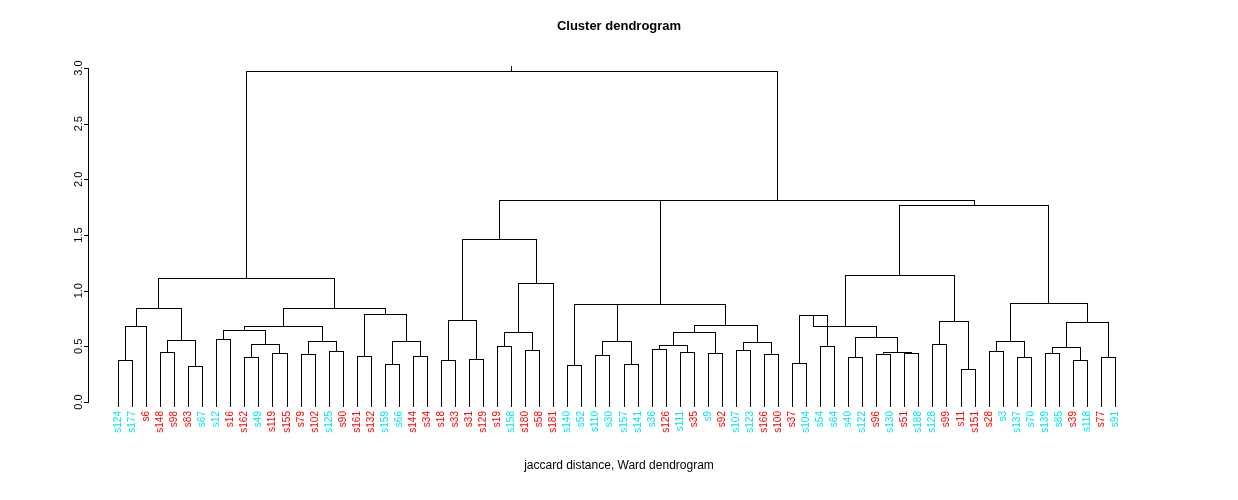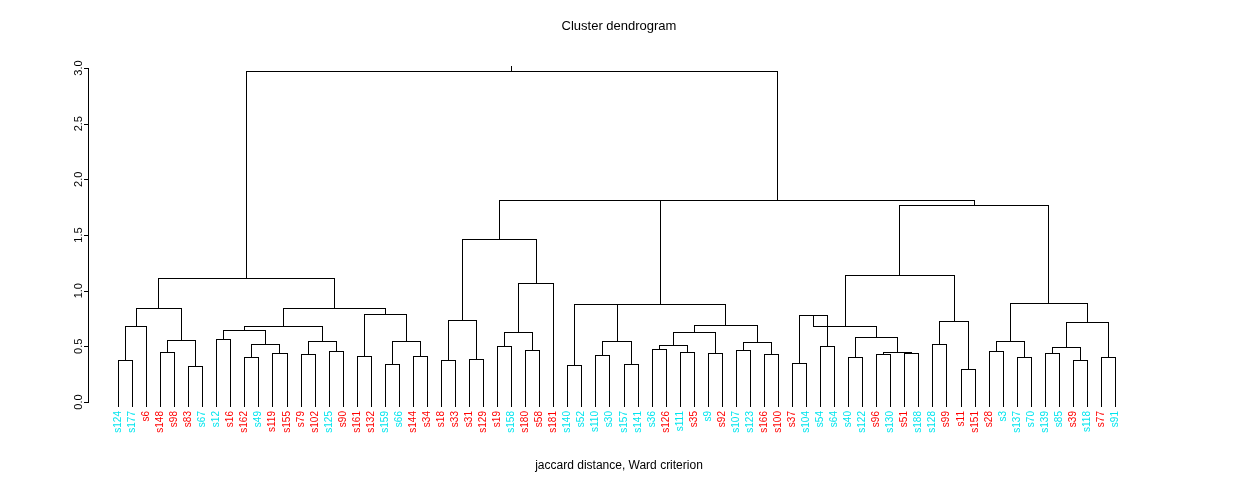--- a/index.html
+++ b/index.html
@@ -22,21 +22,21 @@
     width: 1238px;
     height: 500px;
   }
   .plot-title {
     position: absolute;
     left: 0;
     top: 18px;
     width: 1238px;
     text-align: center;
     font-size: 13px;
-    font-weight: normal;
+    font-weight: bold;
     font-family: "Liberation Sans", sans-serif;
     letter-spacing: 0px;
   }
   .plot-caption {
     position: absolute;
     left: 0;
     top: 458px;
     width: 1238px;
     text-align: center;
     font-size: 12px;
@@ -306,14 +306,14 @@
         <line x1="1073.5" y1="402.5" x2="1073.5" y2="406.5" class="tick-line"></line>
         <text x="1073.5" y="411" text-anchor="end" transform="rotate(-90 1073.5 411)" class="leaf-label" fill="#FF0000" dominant-baseline="middle">s39</text>
         <line x1="1087.5" y1="402.5" x2="1087.5" y2="406.5" class="tick-line"></line>
         <text x="1087.5" y="411" text-anchor="end" transform="rotate(-90 1087.5 411)" class="leaf-label" fill="#00E5EE" dominant-baseline="middle">s118</text>
         <line x1="1101.5" y1="402.5" x2="1101.5" y2="406.5" class="tick-line"></line>
         <text x="1101.5" y="411" text-anchor="end" transform="rotate(-90 1101.5 411)" class="leaf-label" fill="#FF0000" dominant-baseline="middle">s77</text>
         <line x1="1115.5" y1="402.5" x2="1115.5" y2="406.5" class="tick-line"></line>
         <text x="1115.5" y="411" text-anchor="end" transform="rotate(-90 1115.5 411)" class="leaf-label" fill="#00E5EE" dominant-baseline="middle">s91</text>
       </g>
     </svg>
-  <div class="plot-caption">jaccard distance, Ward criterion</div>
+  <div class="plot-caption">jaccard distance, Ward dendrogram</div>
 </div>
 
 </body></html>

